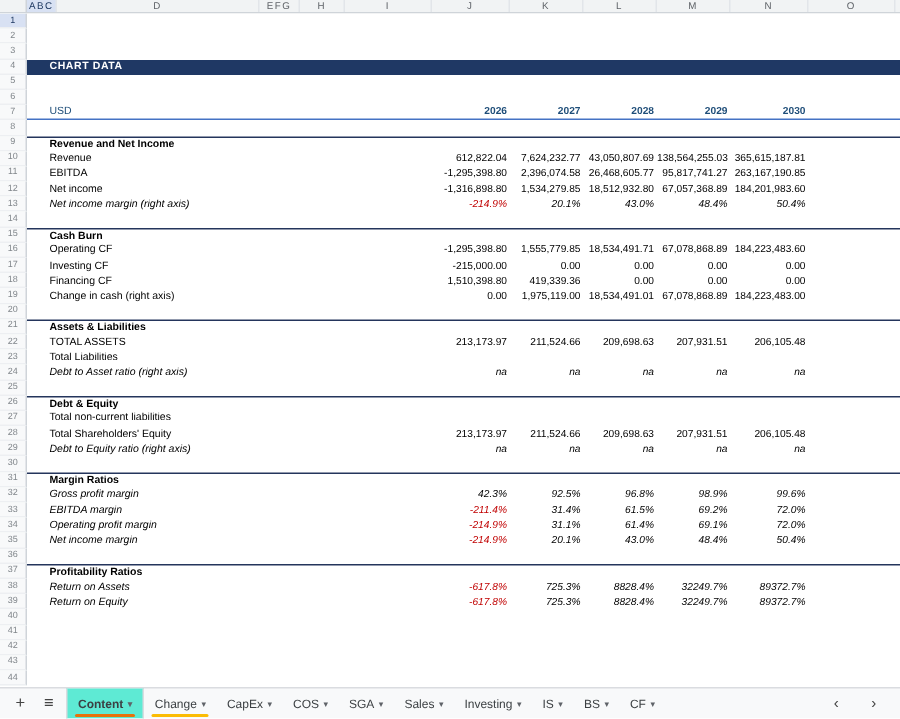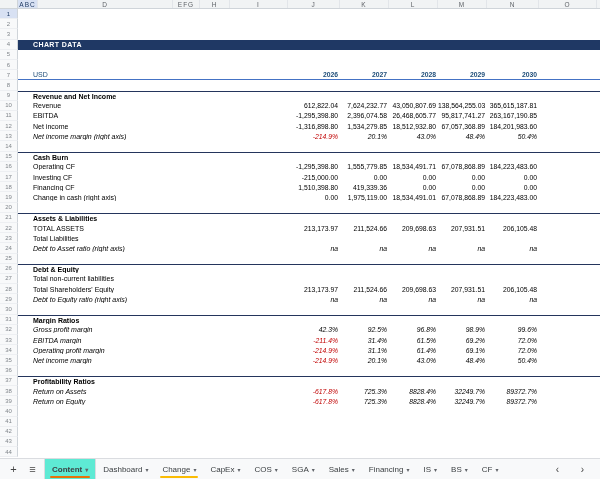--- a/index.html
+++ b/index.html
@@ -414,24 +414,20 @@
     <div class="tbtn">+</div>
     <div class="tbtn">≡</div>
     <div class="tabs">
 
     <div class="tab active">
           <span>Content</span>
           <span class="caret">▾</span>
           <span class="marker" style="background: rgb(232, 113, 10);"></span>
         </div>
         <div class="tab">
-          <span>Dashboard</span>
-          <span class="caret">▾</span>
-        </div>
-        <div class="tab">
           <span>Change</span>
           <span class="caret">▾</span>
           <span class="marker" style="background: rgb(251, 188, 4);"></span>
         </div>
         <div class="tab">
           <span>CapEx</span>
           <span class="caret">▾</span>
         </div>
         <div class="tab">
           <span>COS</span>
@@ -439,21 +435,21 @@
         </div>
         <div class="tab">
           <span>SGA</span>
           <span class="caret">▾</span>
         </div>
         <div class="tab">
           <span>Sales</span>
           <span class="caret">▾</span>
         </div>
         <div class="tab">
-          <span>Financing</span>
+          <span>Investing</span>
           <span class="caret">▾</span>
         </div>
         <div class="tab">
           <span>IS</span>
           <span class="caret">▾</span>
         </div>
         <div class="tab">
           <span>BS</span>
           <span class="caret">▾</span>
         </div>

